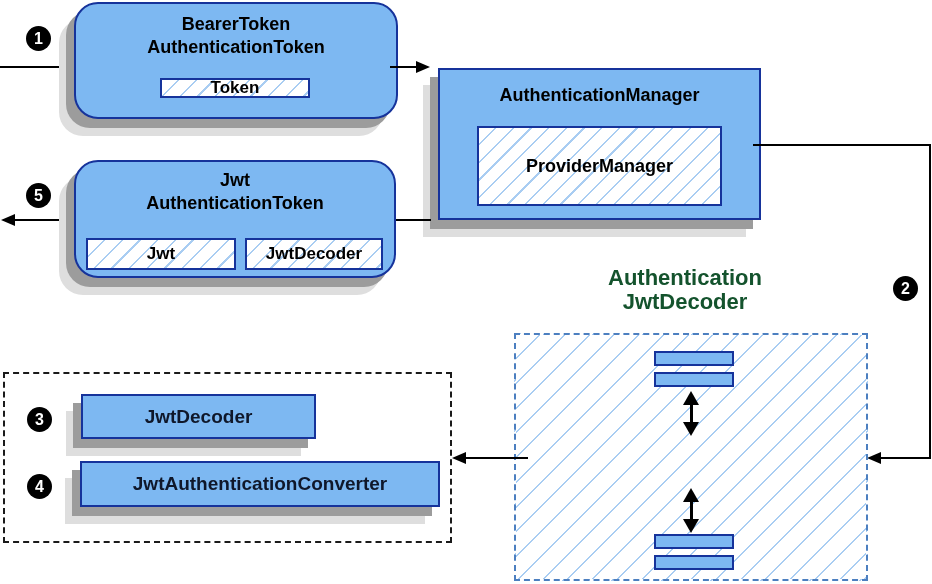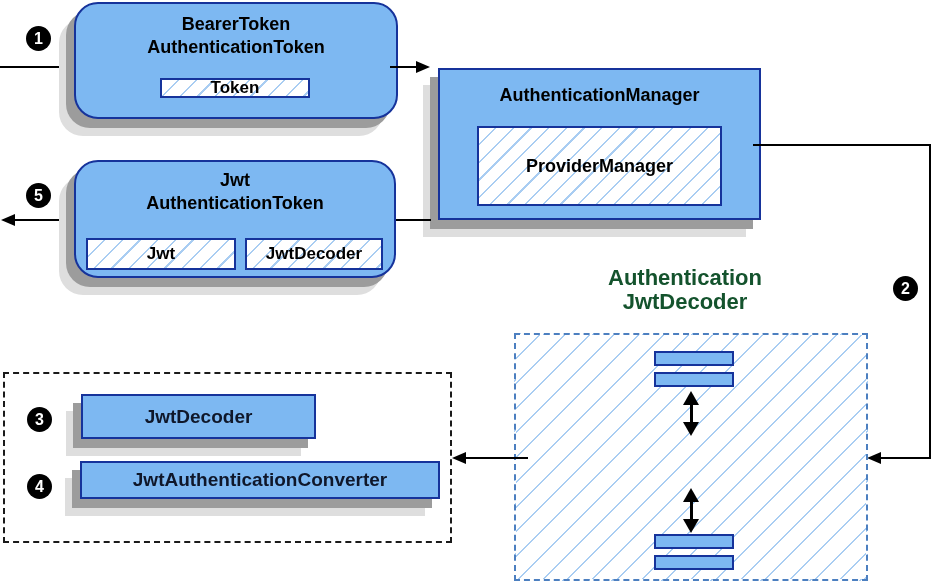--- a/index.html
+++ b/index.html
@@ -181,15 +181,15 @@
 
   <div class="hline" style="left:464px; top:457px; width:64px;"></div>
   <div class="tri tri-left" style="left:452px; top:452px;"></div>
 
   <div class="black-dashed" style="left:3px; top:372px; width:449px; height:171px;"></div>
 
   <div class="step" style="left:27px; top:407px;">3</div>
   <div class="node center-label" style="left:73px; top:394px; width:235px; height:45px; font-size:19px;">JwtDecoder</div>
 
   <div class="step" style="left:27px; top:474px;">4</div>
-  <div class="node center-label" style="left:72px; top:461px; width:360px; height:38px; font-size:19px;text-align:center;">JwtAuthenticationConverter</div>
+  <div class="node center-label" style="left:72px; top:461px; width:360px; height:46px; font-size:19px;text-align:center;">JwtAuthenticationConverter</div>
 
 </div>
 
 </body></html>

